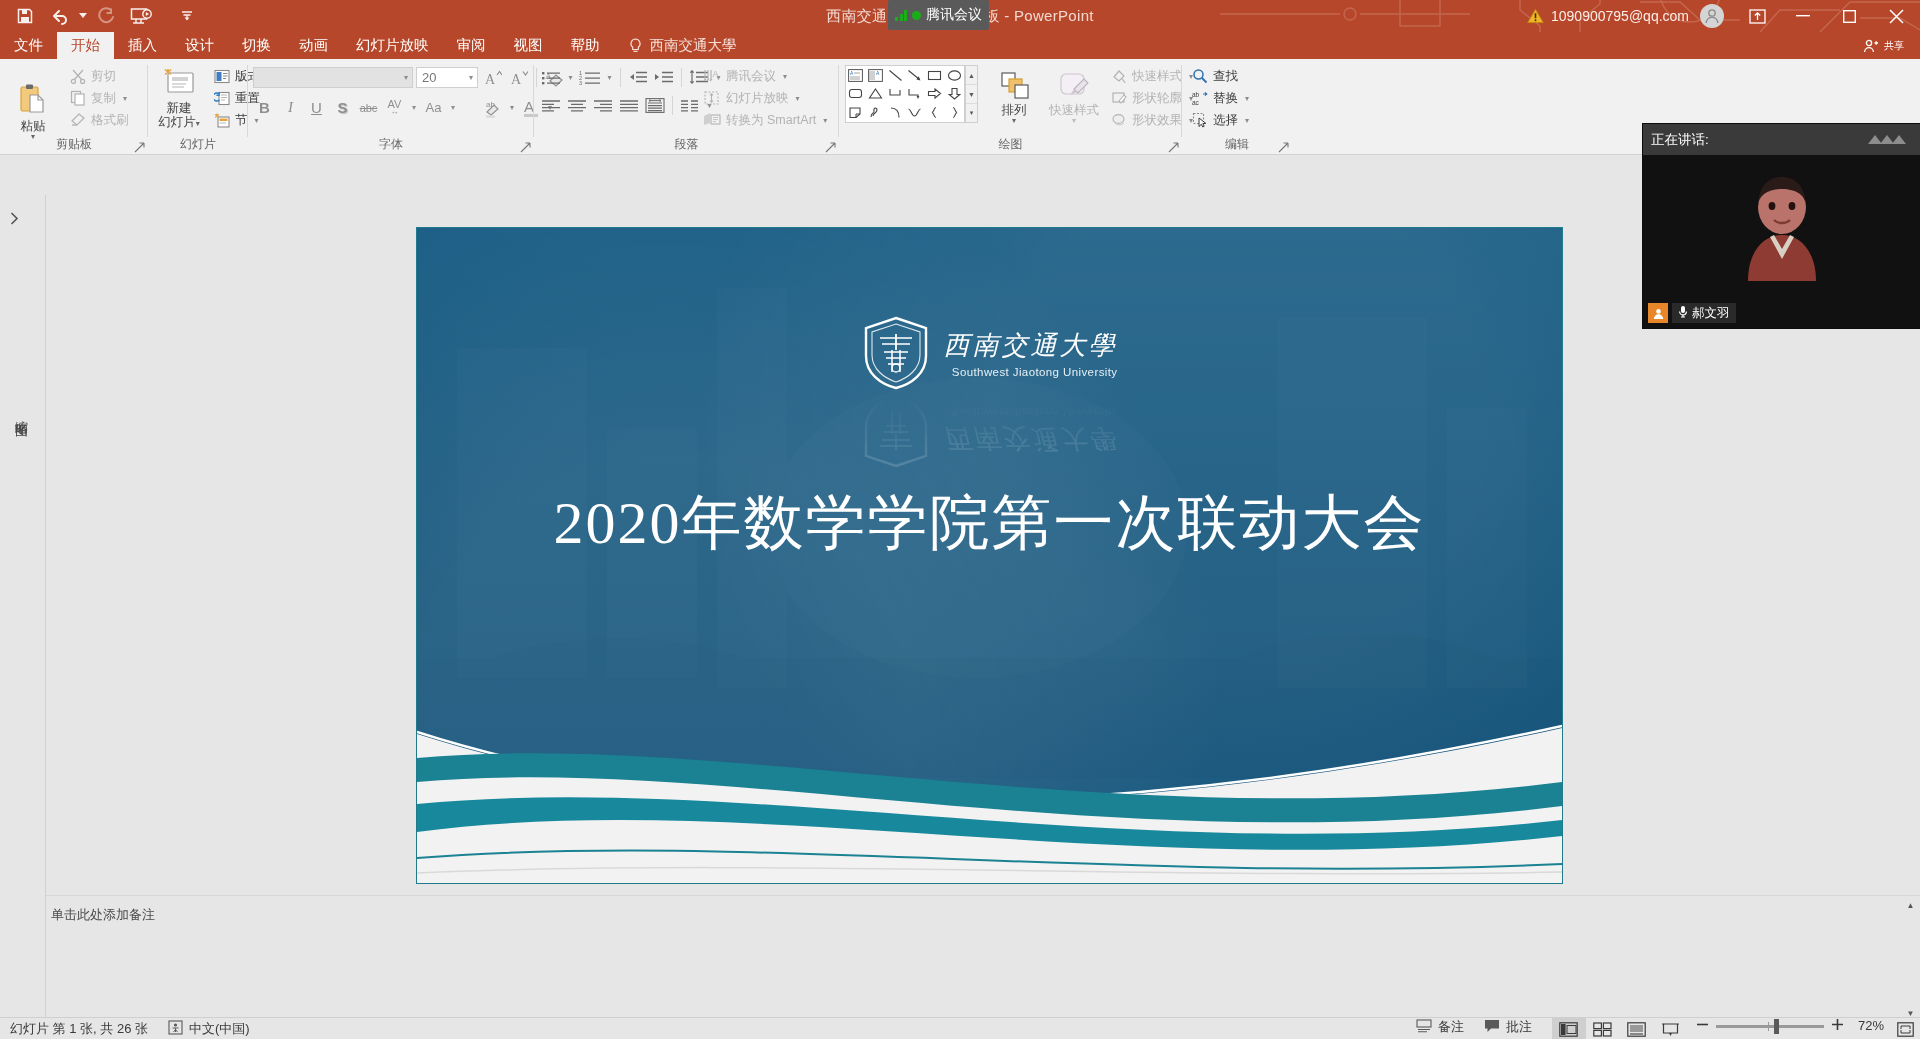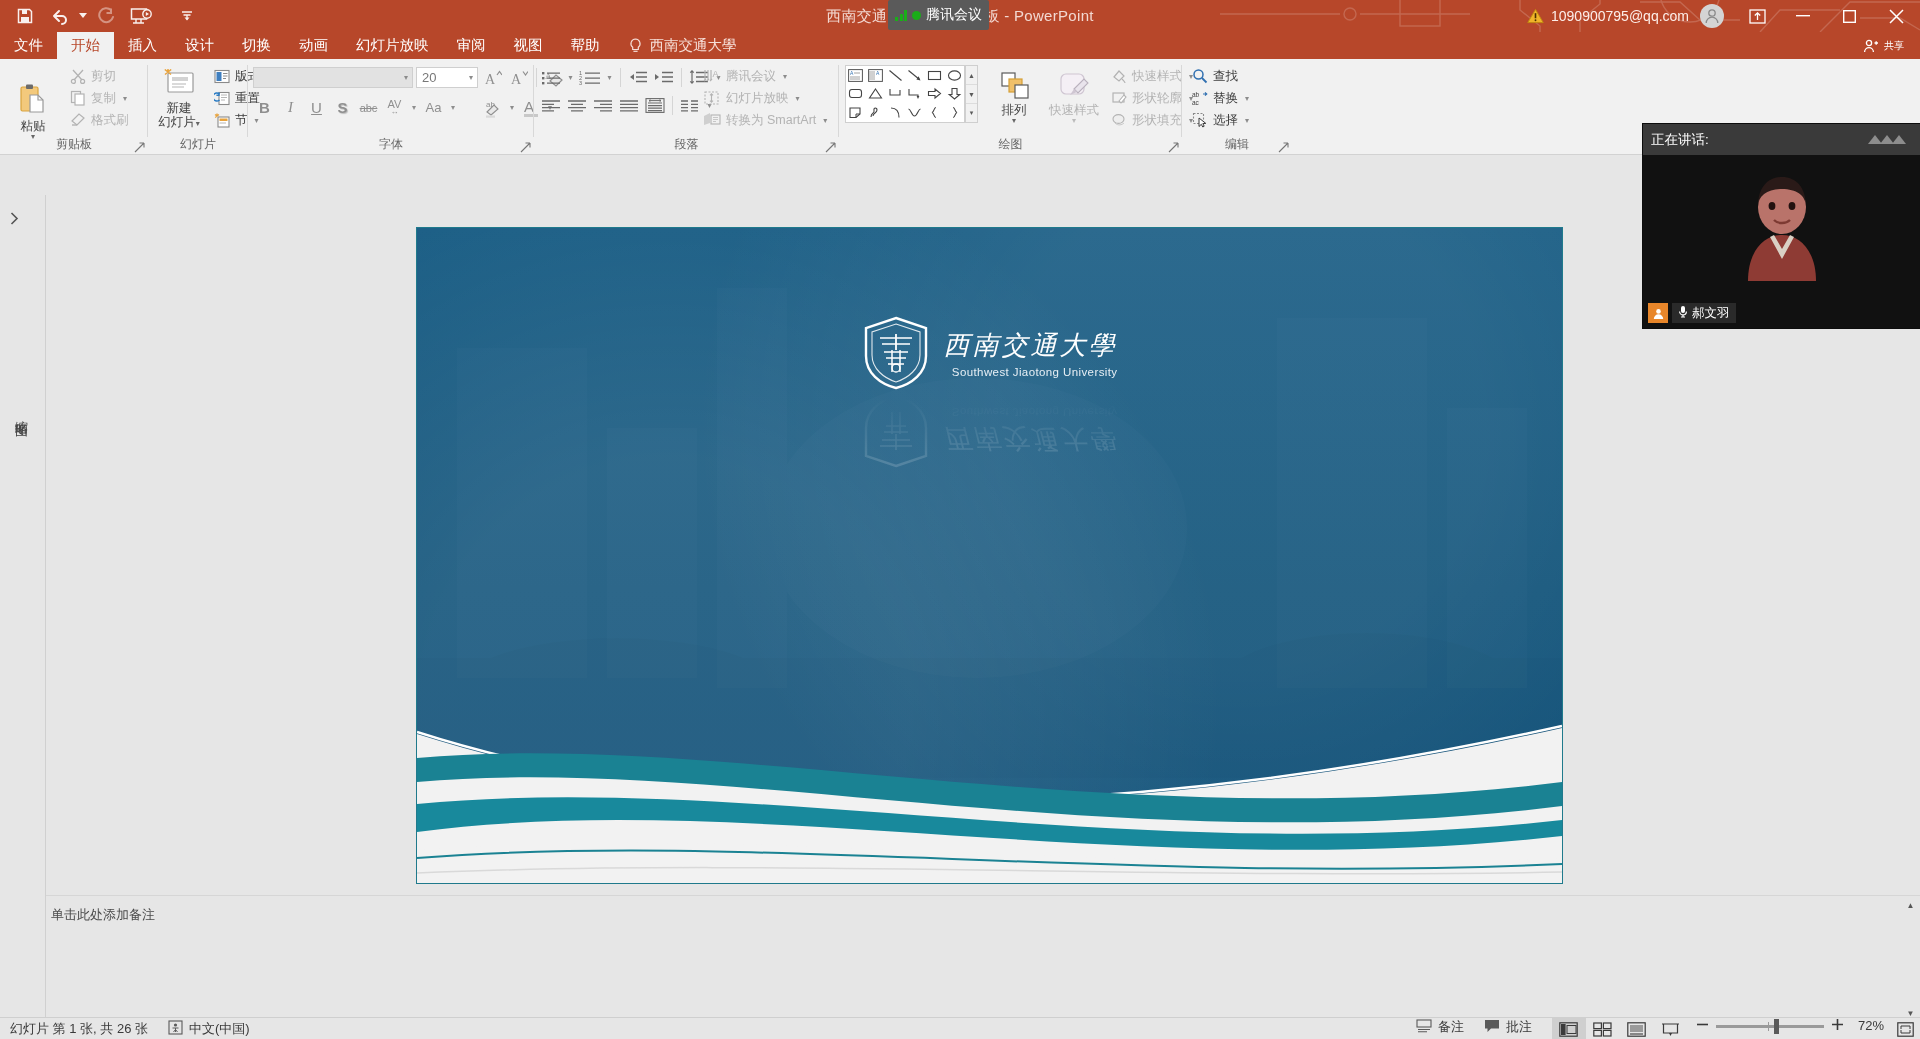--- a/index.html
+++ b/index.html
@@ -916,21 +916,21 @@
         <span>形状轮廓</span>
         <span class="caret">▾</span>
       </div>
       <div class="smallbtn">
         <span class="ico">
           <svg width="16" height="16" viewBox="0 0 16 16">
               <ellipse cx="7.5" cy="7" rx="5.5" ry="4.4" fill="#eeeeee" stroke="#b3b3b3" stroke-width="1.1"></ellipse>
               <path d="M4 11 C7 14 11 13 13 11" stroke="#c8c8c8" stroke-width="1" fill="none"></path>
             </svg>
         </span>
-        <span>形状填充</span>
+        <span>形状效果</span>
         <span class="caret">▾</span>
       </div>
     </div>
     <div class="grp-label">绘图</div>
     <div class="dlg-launch">
       <svg width="11" height="11" viewBox="0 0 11 11">
           <path d="M1 10 L10 1 M10 1 H5.5 M10 1 V5.5" stroke="#777" stroke-width="1.1" fill="none"></path>
         </svg>
     </div>
     <div class="grp-sep" style="right:0;"></div>
@@ -1140,20 +1140,21 @@
         <path d="M34 2 L64 12 V40 C64 57 50 68 34 72 C18 68 4 57 4 40 V12 Z" fill="none" stroke="#ffffff" stroke-width="2.4"></path>
         <path d="M18 22 H50 M20 28 H48 M22 36 H46 M24 42 H44" stroke="#ffffff" stroke-width="1.5"></path>
         <path d="M30 34 V56 M38 34 V56 M34 18 V34" stroke="#ffffff" stroke-width="1.5"></path>
       </svg>
       <div id="uni-text">
         <div id="uni-cn">西南交通大學</div>
         <div id="uni-en">Southwest Jiaotong University</div>
       </div>
     </div>
 
+    <div id="slide-title">2020年数学学院第一次联动大会</div>
 
     <svg id="wave" viewBox="0 0 1145 175" preserveAspectRatio="none">
       <path d="M0 26 C330 132 760 106 1145 20 L1145 175 L0 175 Z" fill="#f2f2f2"></path>
       <path d="M0 24 C330 130 760 104 1145 18" fill="none" stroke="#ffffff" stroke-width="2.5"></path>
       <path d="M0 60 C300 30 700 138 1145 84 L1145 175 L0 175 Z" fill="#f2f2f2"></path>
       <path d="M0 50 C310 22 700 130 1145 74 L1145 98 C700 154 310 46 0 74 Z" fill="#1a8293"></path>
       <path d="M0 96 C330 64 720 160 1145 112 L1145 128 C720 176 330 80 0 124 Z" fill="#18899c"></path>
       <path d="M0 142 C330 116 700 170 1145 150 L1145 175 L0 175 Z" fill="#f2f2f2"></path>
       <path d="M0 150 C330 124 700 176 1145 156" fill="none" stroke="#1a8293" stroke-width="2"></path>
       <path d="M0 165 C340 150 760 172 1145 164" fill="none" stroke="#d9d9d9" stroke-width="1.5"></path>

